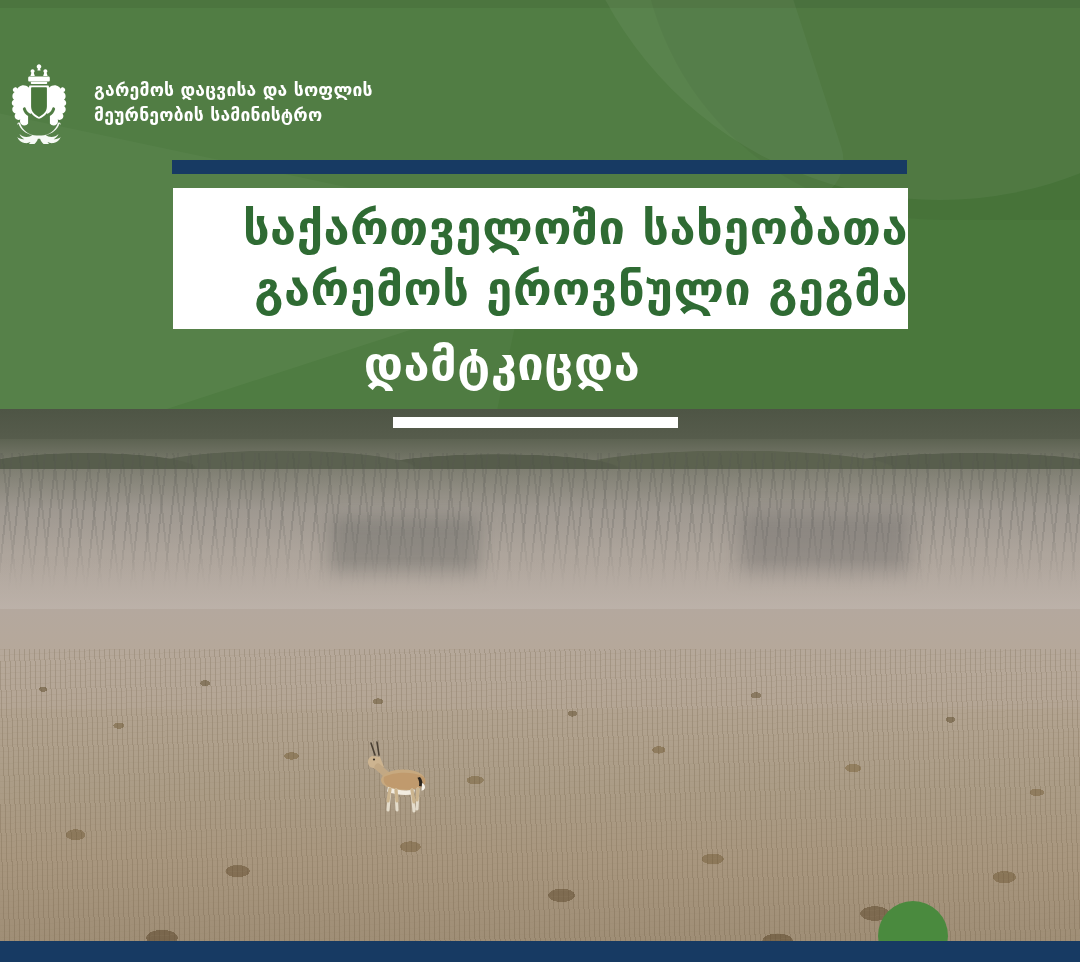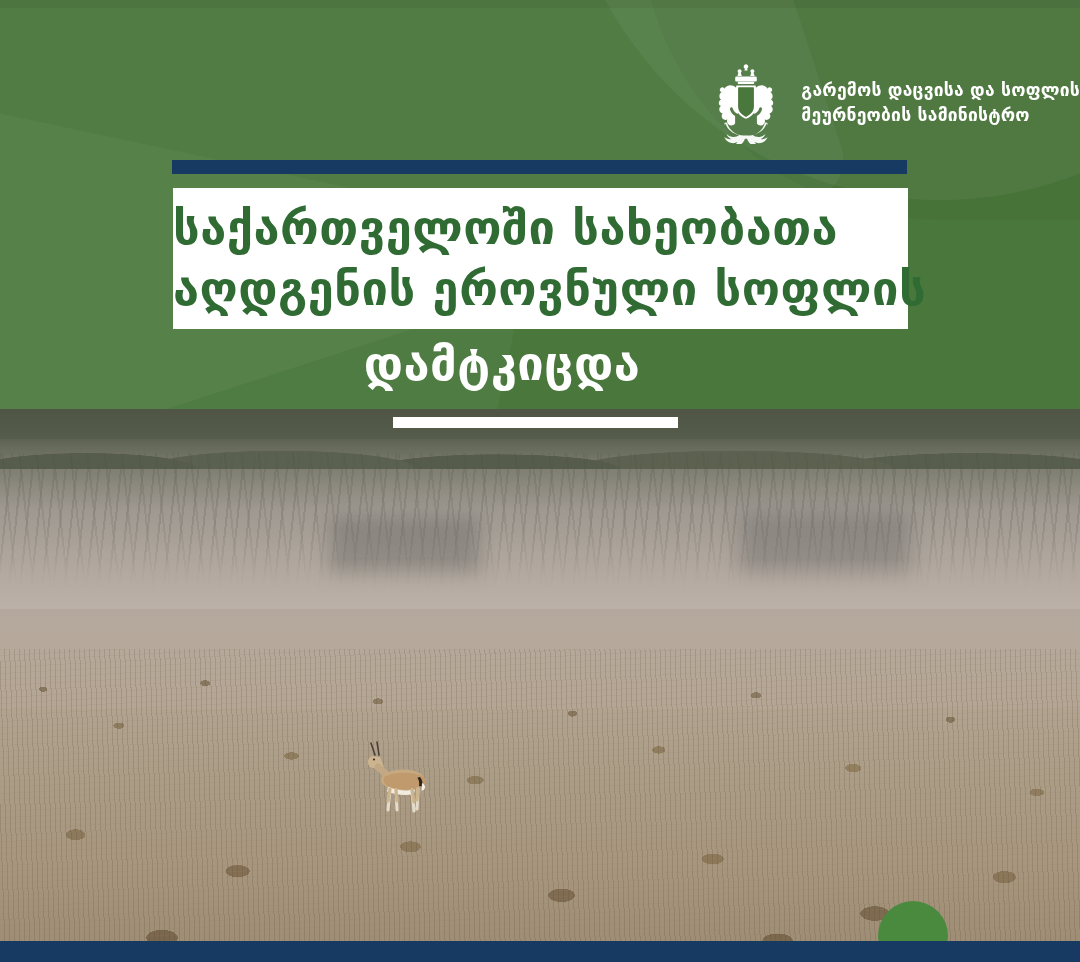--- a/index.html
+++ b/index.html
@@ -73,21 +73,21 @@
     background: rgba(0,0,0,0.07);
   }
 
   
   .ministry {
     position: absolute;
     left: 0;
     top: 62px;
     width: 1080px;
     display: flex;
-    justify-content: flex-end;
+    justify-content: flex-start;
     align-items: center;
     gap: 16px;
   }
   .emblem {
     width: 78px;
     height: 82px;
     flex: 0 0 auto;
   }
   .ministry-text {
     color: #ffffff;
@@ -110,21 +110,21 @@
   }
   .title-card {
     position: absolute;
     left: 173px;
     top: 188px;
     width: 735px;
     height: 141px;
     background: #ffffff;
     display: flex;
     flex-direction: column;
-    align-items: flex-start;
+    align-items: flex-end;
     justify-content: center;
   }
   .title-line {
     color: #2f6b33;
     font-size: 47px;
     line-height: 1.28;
     font-weight: 700;
     letter-spacing: 0.5px;
     white-space: nowrap;
   }
@@ -338,21 +338,21 @@
 
         <path d="M31.8 25.2h14.4c.4 0 .7.3.7.7v18.6c0 4.9-3.6 8.4-7.9 10.4-4.3-2-7.9-5.5-7.9-10.4V25.9c0-.4.3-.7.7-.7z" fill="#4a783c"></path>
       </svg>
       <div class="ministry-text">გარემოს დაცვისა და სოფლის
 მეურნეობის სამინისტრო</div>
     </div>
 
     <div class="title-rule"></div>
     <div class="title-card">
       <div class="title-line">საქართველოში სახეობათა</div>
-      <div class="title-line">აღდგენის ეროვნული სოფლის</div>
+      <div class="title-line">გარემოს ეროვნული გეგმა</div>
     </div>
   </div>
 
   <div class="title-line-3">დამტკიცდა</div>
   <div class="title-underline"></div>
 
   <div class="photo">
     <div class="sky"></div>
     <div class="mountains"></div>
     <div class="mtn-ridge"></div>

